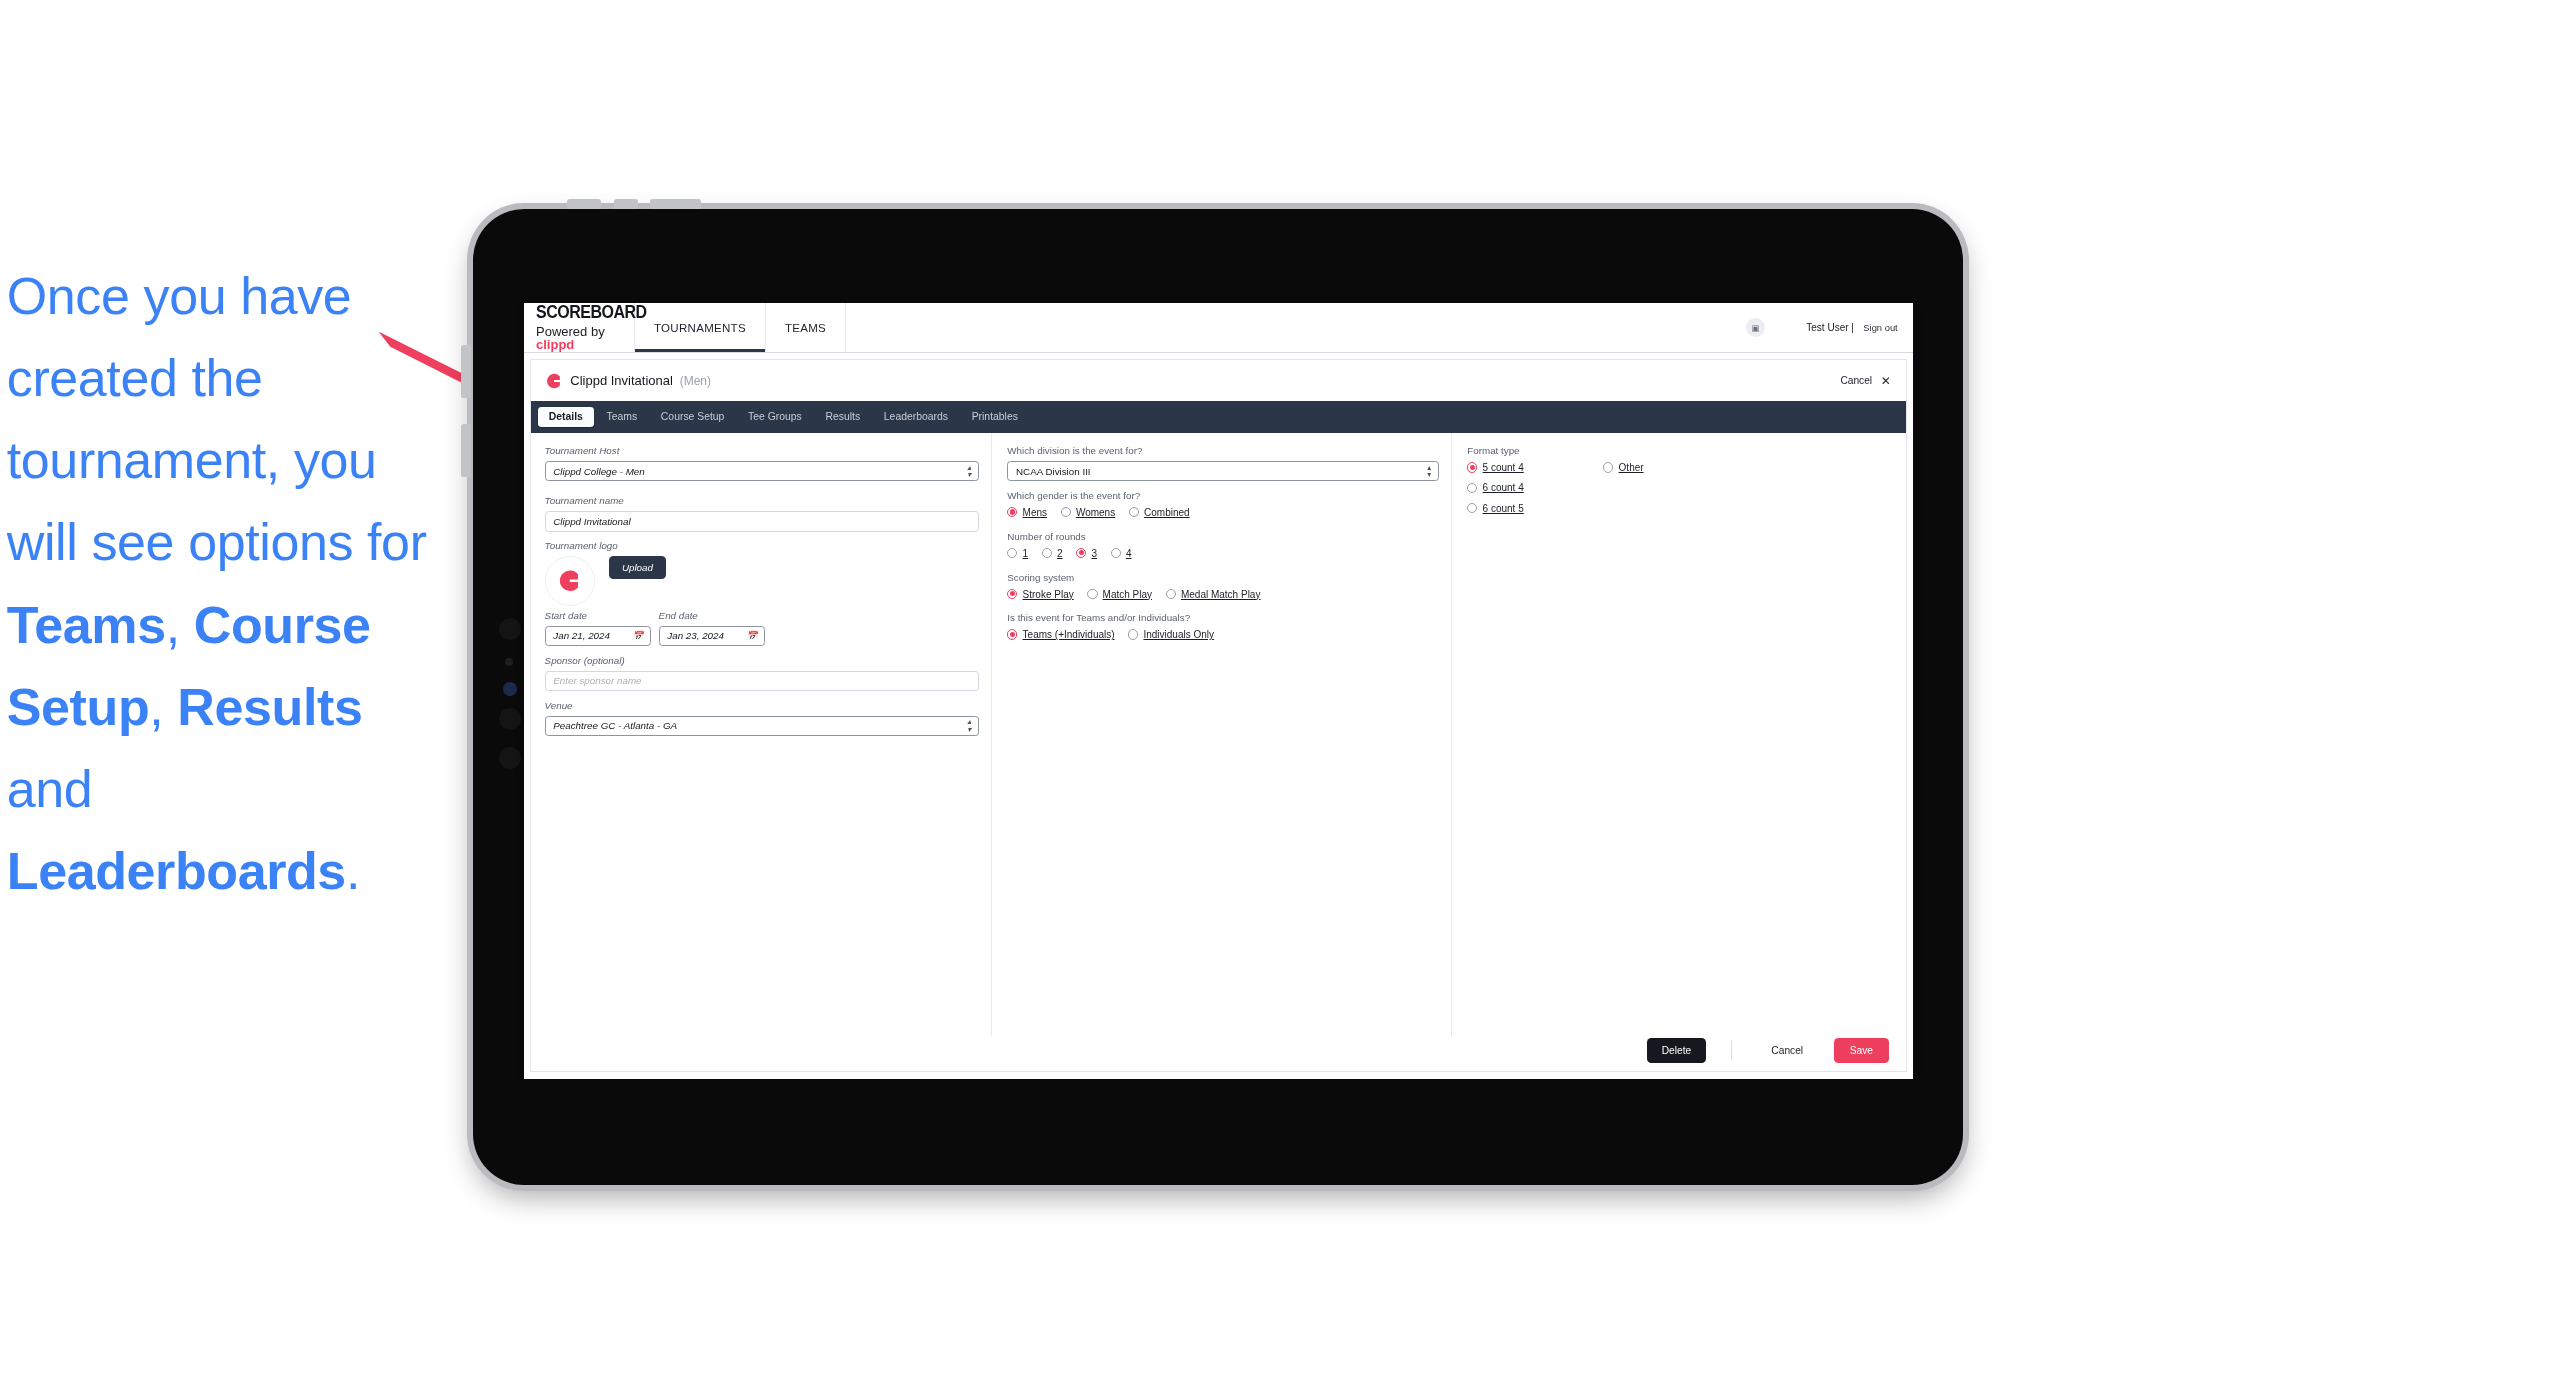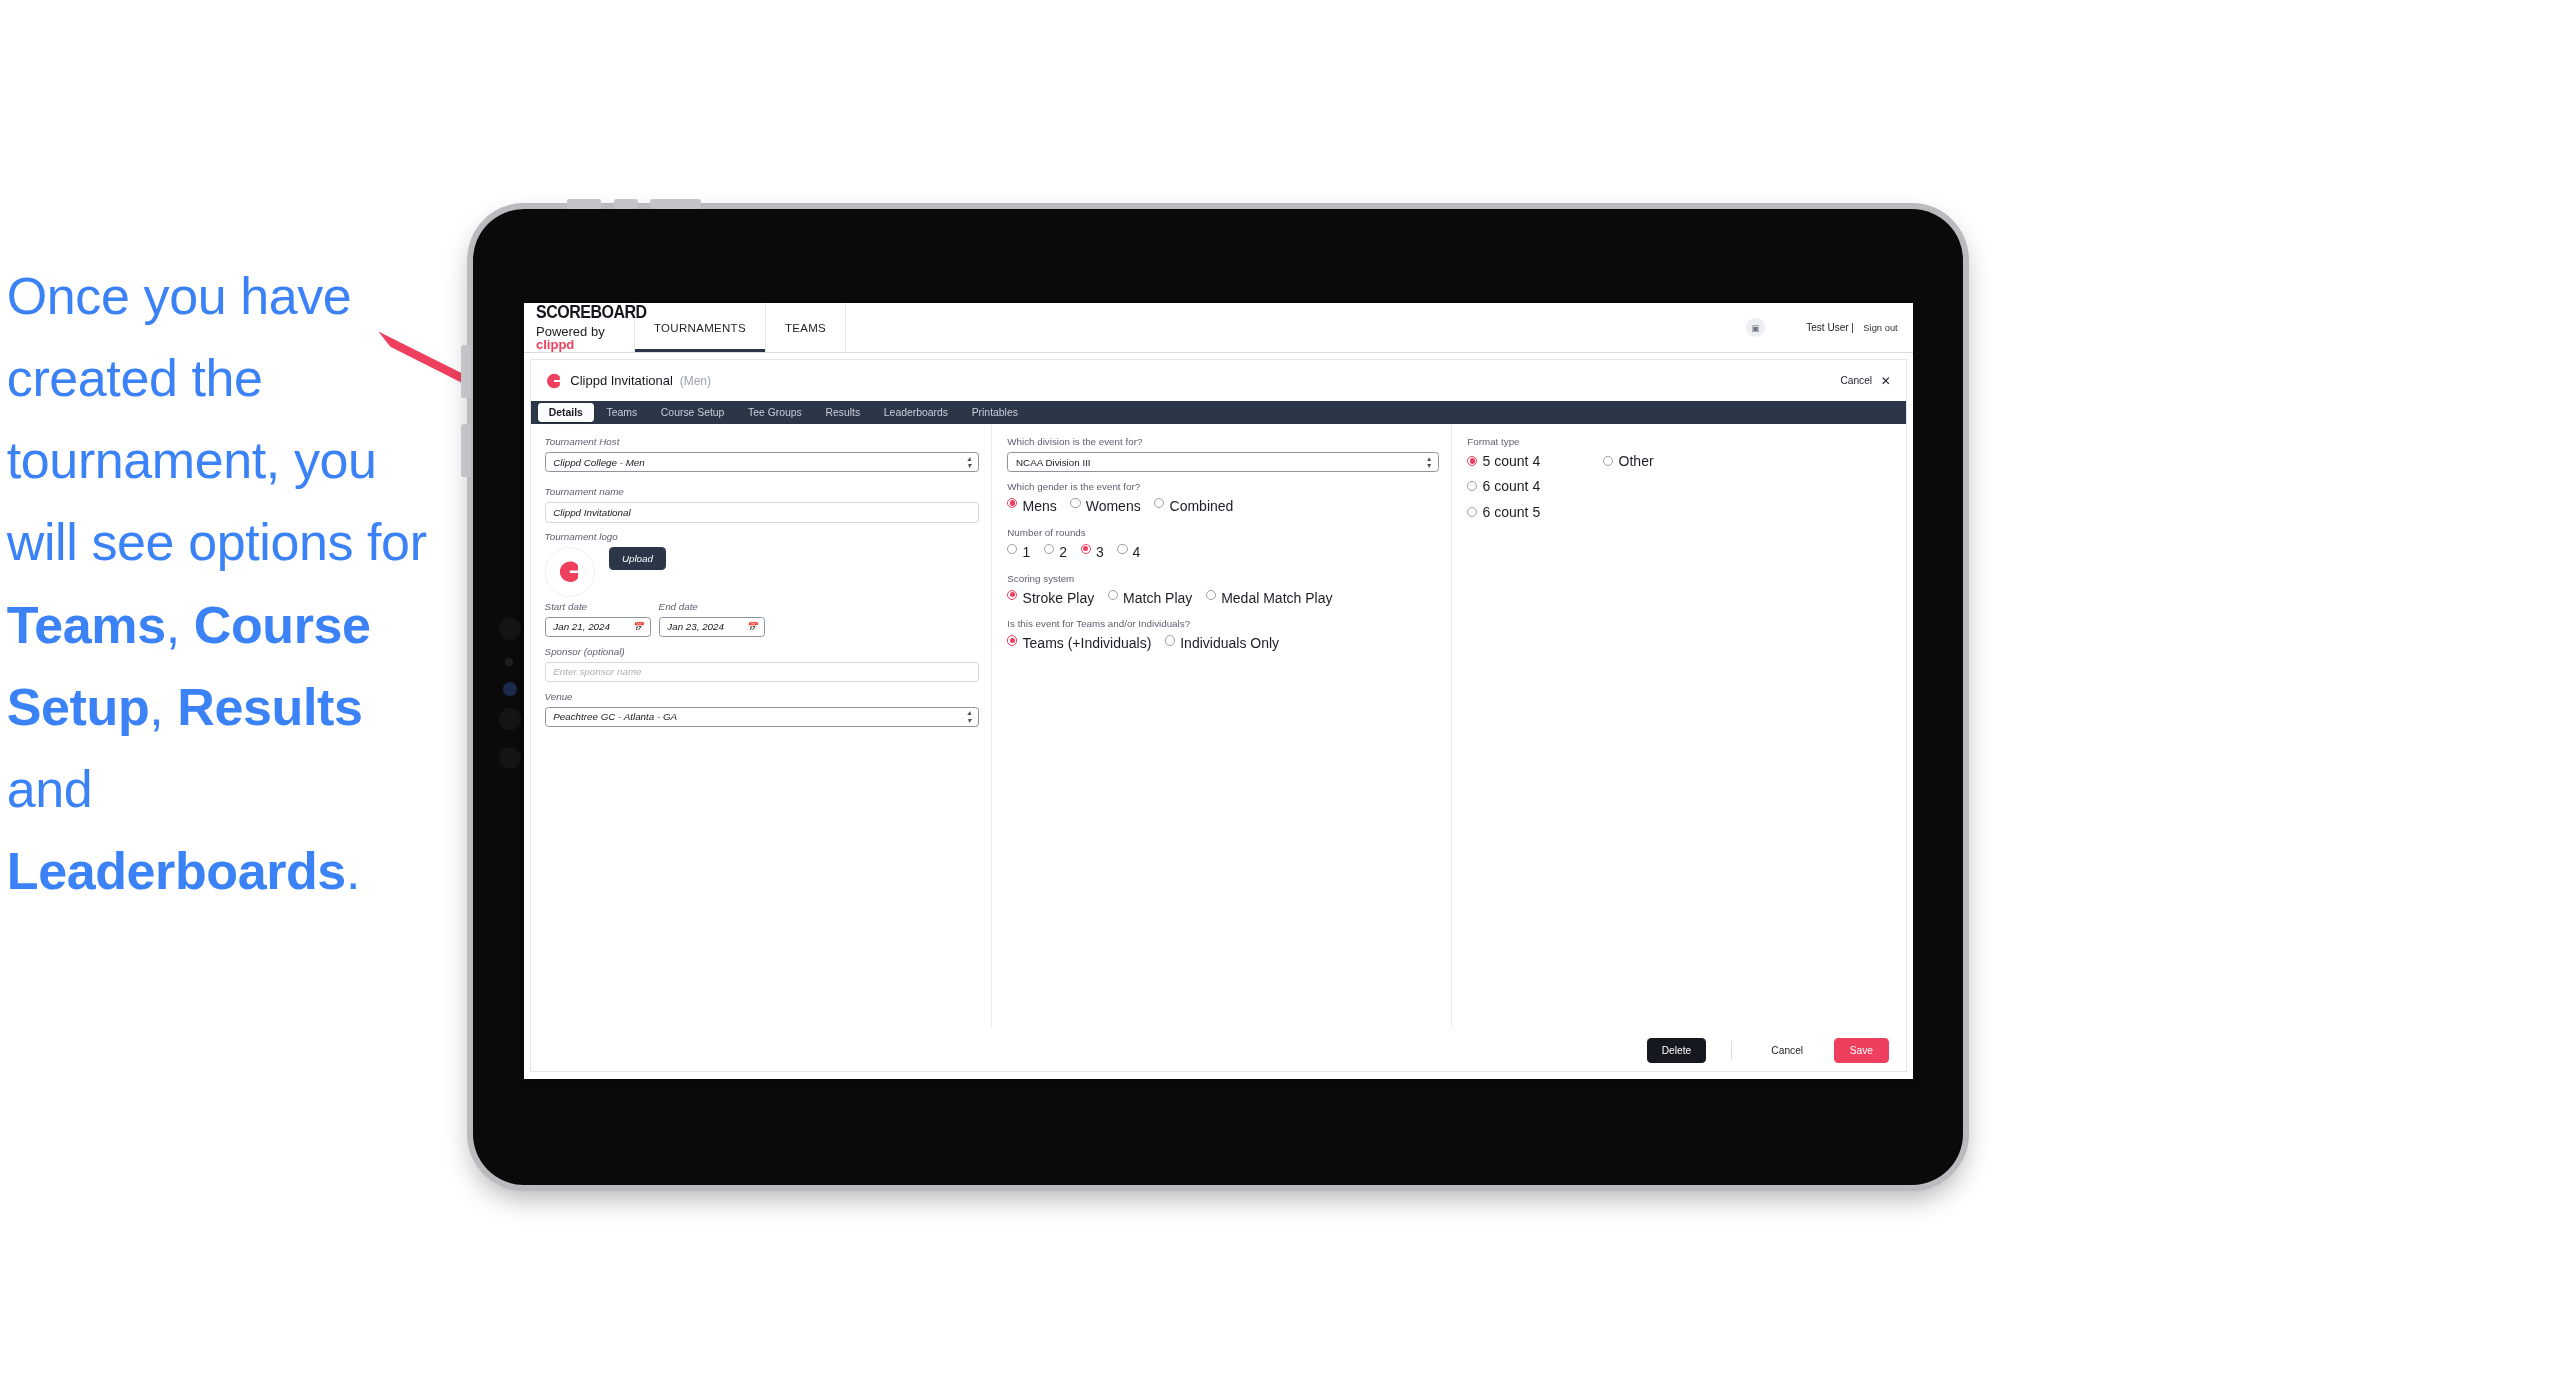--- a/index.html
+++ b/index.html
@@ -69,21 +69,21 @@
   #card{margin:6px 6px 0 6px;background:#fff;border:0.9px solid #e2e5ea;height:713px;box-sizing:border-box;position:relative;}
   #titlerow{height:41px;display:flex;align-items:center;padding:0 15.3px 0 13.6px;}
   #title-logo{width:18px;height:18px;margin-right:7.7px;position:relative;flex:0 0 auto;}
   #tourn-title{font-size:13px;color:#15181e;font-weight:400;}
   #tourn-sub{font-size:12px;color:#9aa2ae;margin-left:6.8px;}
   #titlerow-spacer{flex:1;}
   #cancel-top{font-size:10.2px;color:#20242c;cursor:pointer;}
   #close-x{margin-left:8.5px;font-size:12px;color:#20242c;cursor:pointer;line-height:1;}
 
   
-  #tabs{height:23px;background:#2b3648;display:flex;align-items:center;padding-left:6.8px;gap:1.7px;}
+  #tabs{height:32px;background:#2b3648;display:flex;align-items:center;padding-left:6.8px;gap:1.7px;}
   .tab{font-size:10.4px;color:#c9ced8;padding:0 11px;height:19.6px;line-height:19.6px;border-radius:3.4px;cursor:pointer;}
   .tab.active{background:#fbfcfd;color:#181b21;font-weight:600;box-shadow:0 0.9px 1.7px rgba(0,0,0,.25);}
 
   
   #body{display:flex;height:calc(713px - 41px - 28px - 41px);}
   .col{box-sizing:border-box;padding:12px 0 0 0;}
   #col1{width:461px;padding-left:13.6px;padding-right:12px;border-right:0.9px solid #e7eaef;font-style:italic;}
   #col2{width:460px;padding-left:15.3px;padding-right:12px;border-right:0.9px solid #e7eaef;}
   #col3{flex:1;padding-left:15.3px;padding-right:13.6px;}
 
@@ -108,21 +108,21 @@
   
   #dates{display:flex;gap:8px;}
   #dates > div{width:106px;}
 
   
   .rgroup{display:flex;align-items:center;flex-wrap:wrap;gap:0;}
   .ritem{display:flex;align-items:flex-start;margin-right:13.6px;cursor:pointer;}
   .radio{width:10.2px;height:10.2px;border-radius:50%;border:1.2px solid #9aa0ab;box-sizing:border-box;margin-right:5.1px;flex:0 0 auto;position:relative;background:#fff;}
   .radio.on{border-color:#ef3f5f;}
   .radio.on:after{content:"";position:absolute;left:50%;top:50%;width:5.1px;height:5.1px;margin:-2.6px 0 0 -2.6px;border-radius:50%;background:#ef3f5f;}
-  .rlabel{font-size:14px;color:#1b1e25;}
+  .rlabel{font-size:10px;color:#1b1e25;text-decoration:underline;}
   .qlabel{font-size:9.8px;color:#5c6270;margin-bottom:6px;}
   .qblock{margin-bottom:12.8px;}
 
   
   #fmt-wrap{display:flex;}
   #fmt-left{width:136px;}
   #fmt-right{}
   .fmt-item{display:flex;align-items:center;margin-bottom:9.4px;cursor:pointer;}
 
   

